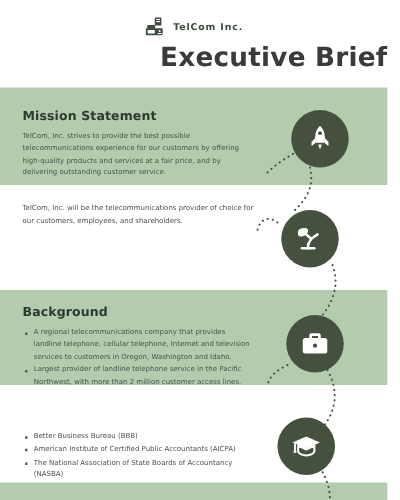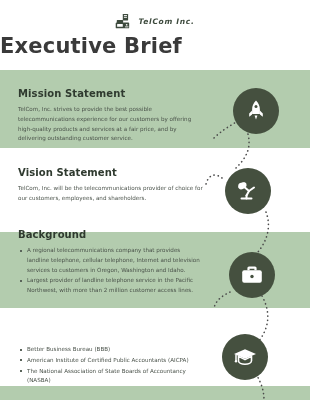--- a/index.html
+++ b/index.html
@@ -65,44 +65,43 @@
   .brand-logo {
     width: 17px;
     height: 17px;
     display: block;
   }
   .brand-name {
     font-size: 7.5px;
     font-weight: bold;
     color: #3d4a3d;
     letter-spacing: 0.7px;
-    font-style: italic;
   }
   .page-title {
     position: absolute;
     top: 34px;
     left: 0;
     width: 310px;
-    text-align: left;
+    text-align: right;
     font-size: 21px;
     font-weight: bold;
     color: #3a3a3a;
     letter-spacing: 0.2px;
   }
 
   
   .section {
     position: absolute;
     left: 18px;
     width: 186px;
     z-index: 3;
   }
   .sec-mission    { top: 84px; }
   .sec-vision     { top: 163px; }
-  .sec-background { top: 225px; }
+  .sec-background { top: 241px; }
   .sec-accred     { top: 345px; }
 
   .sec-title {
     font-size: 10px;
     font-weight: bold;
     color: #2f3a2f;
     margin: 4px 0 6px 0;
     letter-spacing: 0.1px;
   }
   .sec-body {
@@ -187,21 +186,20 @@
     </div>
     <div class="page-title">Executive Brief</div>
   </div>
 
   <div class="section sec-mission">
     <h2 class="sec-title">Mission Statement</h2>
     <p class="sec-body">TelCom, Inc. strives to provide the best possible telecommunications experience for our customers by offering high-quality products and services at a fair price, and by delivering outstanding customer service.</p>
   </div>
 
   <div class="section sec-vision">
-    <h2 class="sec-title">Vision Statement</h2>
     <p class="sec-body">TelCom, Inc. will be the telecommunications provider of choice for our customers, employees, and shareholders.</p>
   </div>
 
   <div class="section sec-background">
     <h2 class="sec-title">Background</h2>
     <ul class="sec-list">
       <li>A regional telecommunications company that provides landline telephone, cellular telephone, Internet and television services to customers in Oregon, Washington and Idaho.</li>
       <li>Largest provider of landline telephone service in the Pacific Northwest, with more than 2 million customer access lines.</li>
     </ul>
   </div>

